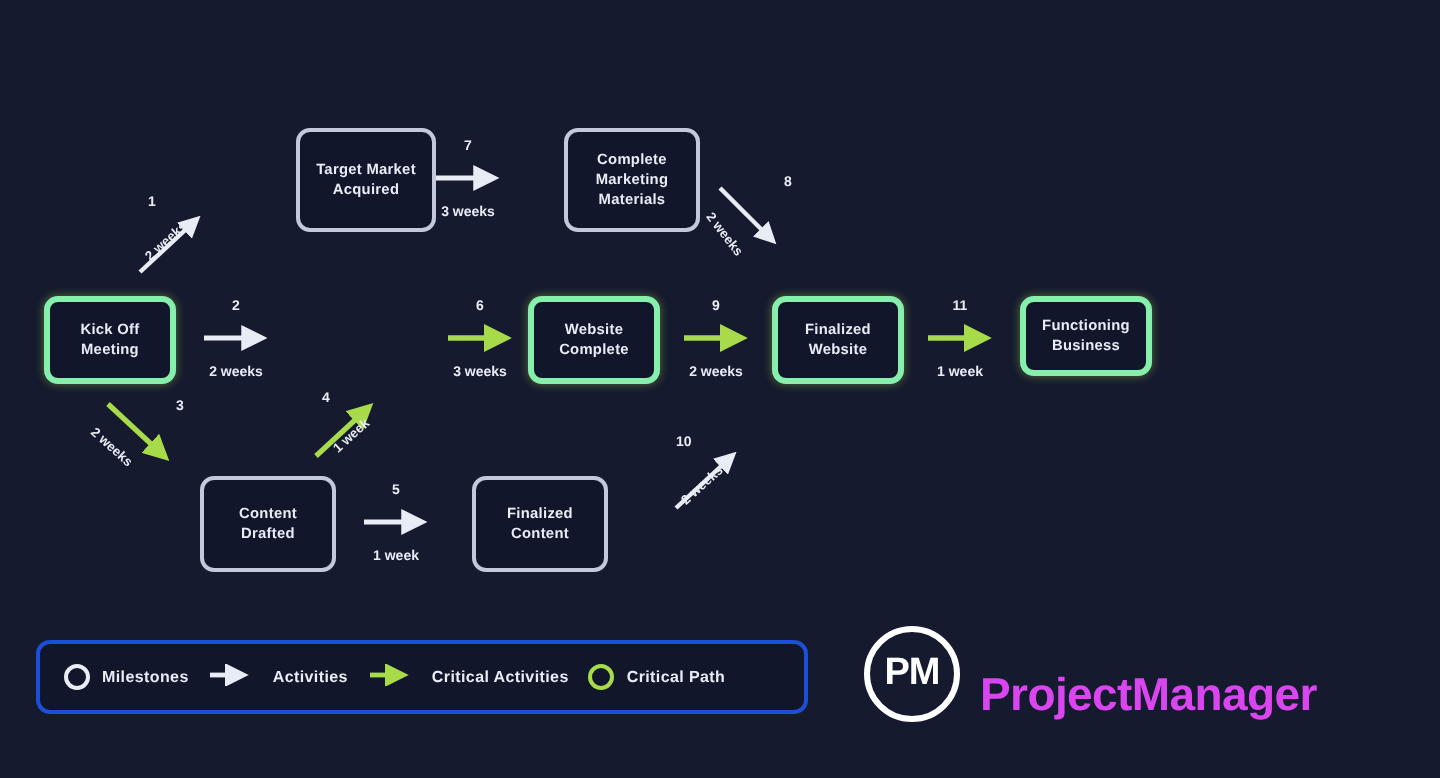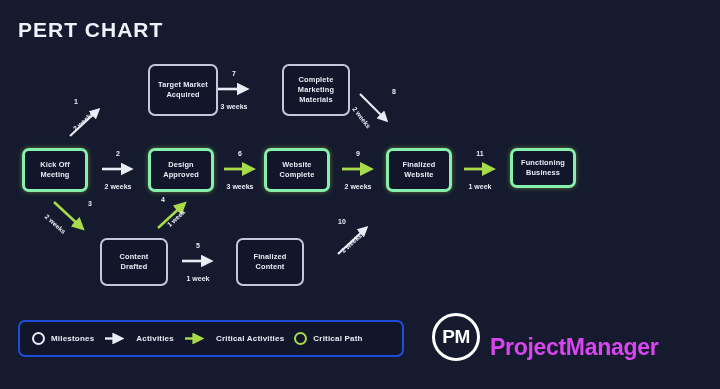--- a/index.html
+++ b/index.html
@@ -177,42 +177,37 @@
     color: #d946ef;
     letter-spacing: -0.3px;
     font-family: "Liberation Sans", sans-serif;
   }
 </style>
 </head>
 <body>
 
 <div id="chart-root">
 
-  <div class="chart-title">PERT CHART</div>
 
   <div class="node plain" style="left:128px; top:64px; width:70px; height:52px;margin-left:20px;">
     <span class="node-label">Target Market
 Acquired</span>
   </div>
 
   <div class="node plain" style="left:282px; top:64px; width:68px; height:52px;">
     <span class="node-label">Complete
 Marketing
 Materials</span>
   </div>
 
   <div class="node critical" style="left:22px; top:148px; width:66px; height:44px;">
     <span class="node-label">Kick Off
 Meeting</span>
   </div>
 
-  <div class="node critical" style="left:148px; top:148px; width:66px; height:44px;">
-    <span class="node-label">Design
-Approved</span>
-  </div>
 
   <div class="node critical" style="left:264px; top:148px; width:66px; height:44px;">
     <span class="node-label">Website
 Complete</span>
   </div>
 
   <div class="node critical" style="left:386px; top:148px; width:66px; height:44px;">
     <span class="node-label">Finalized
 Website</span>
   </div>

